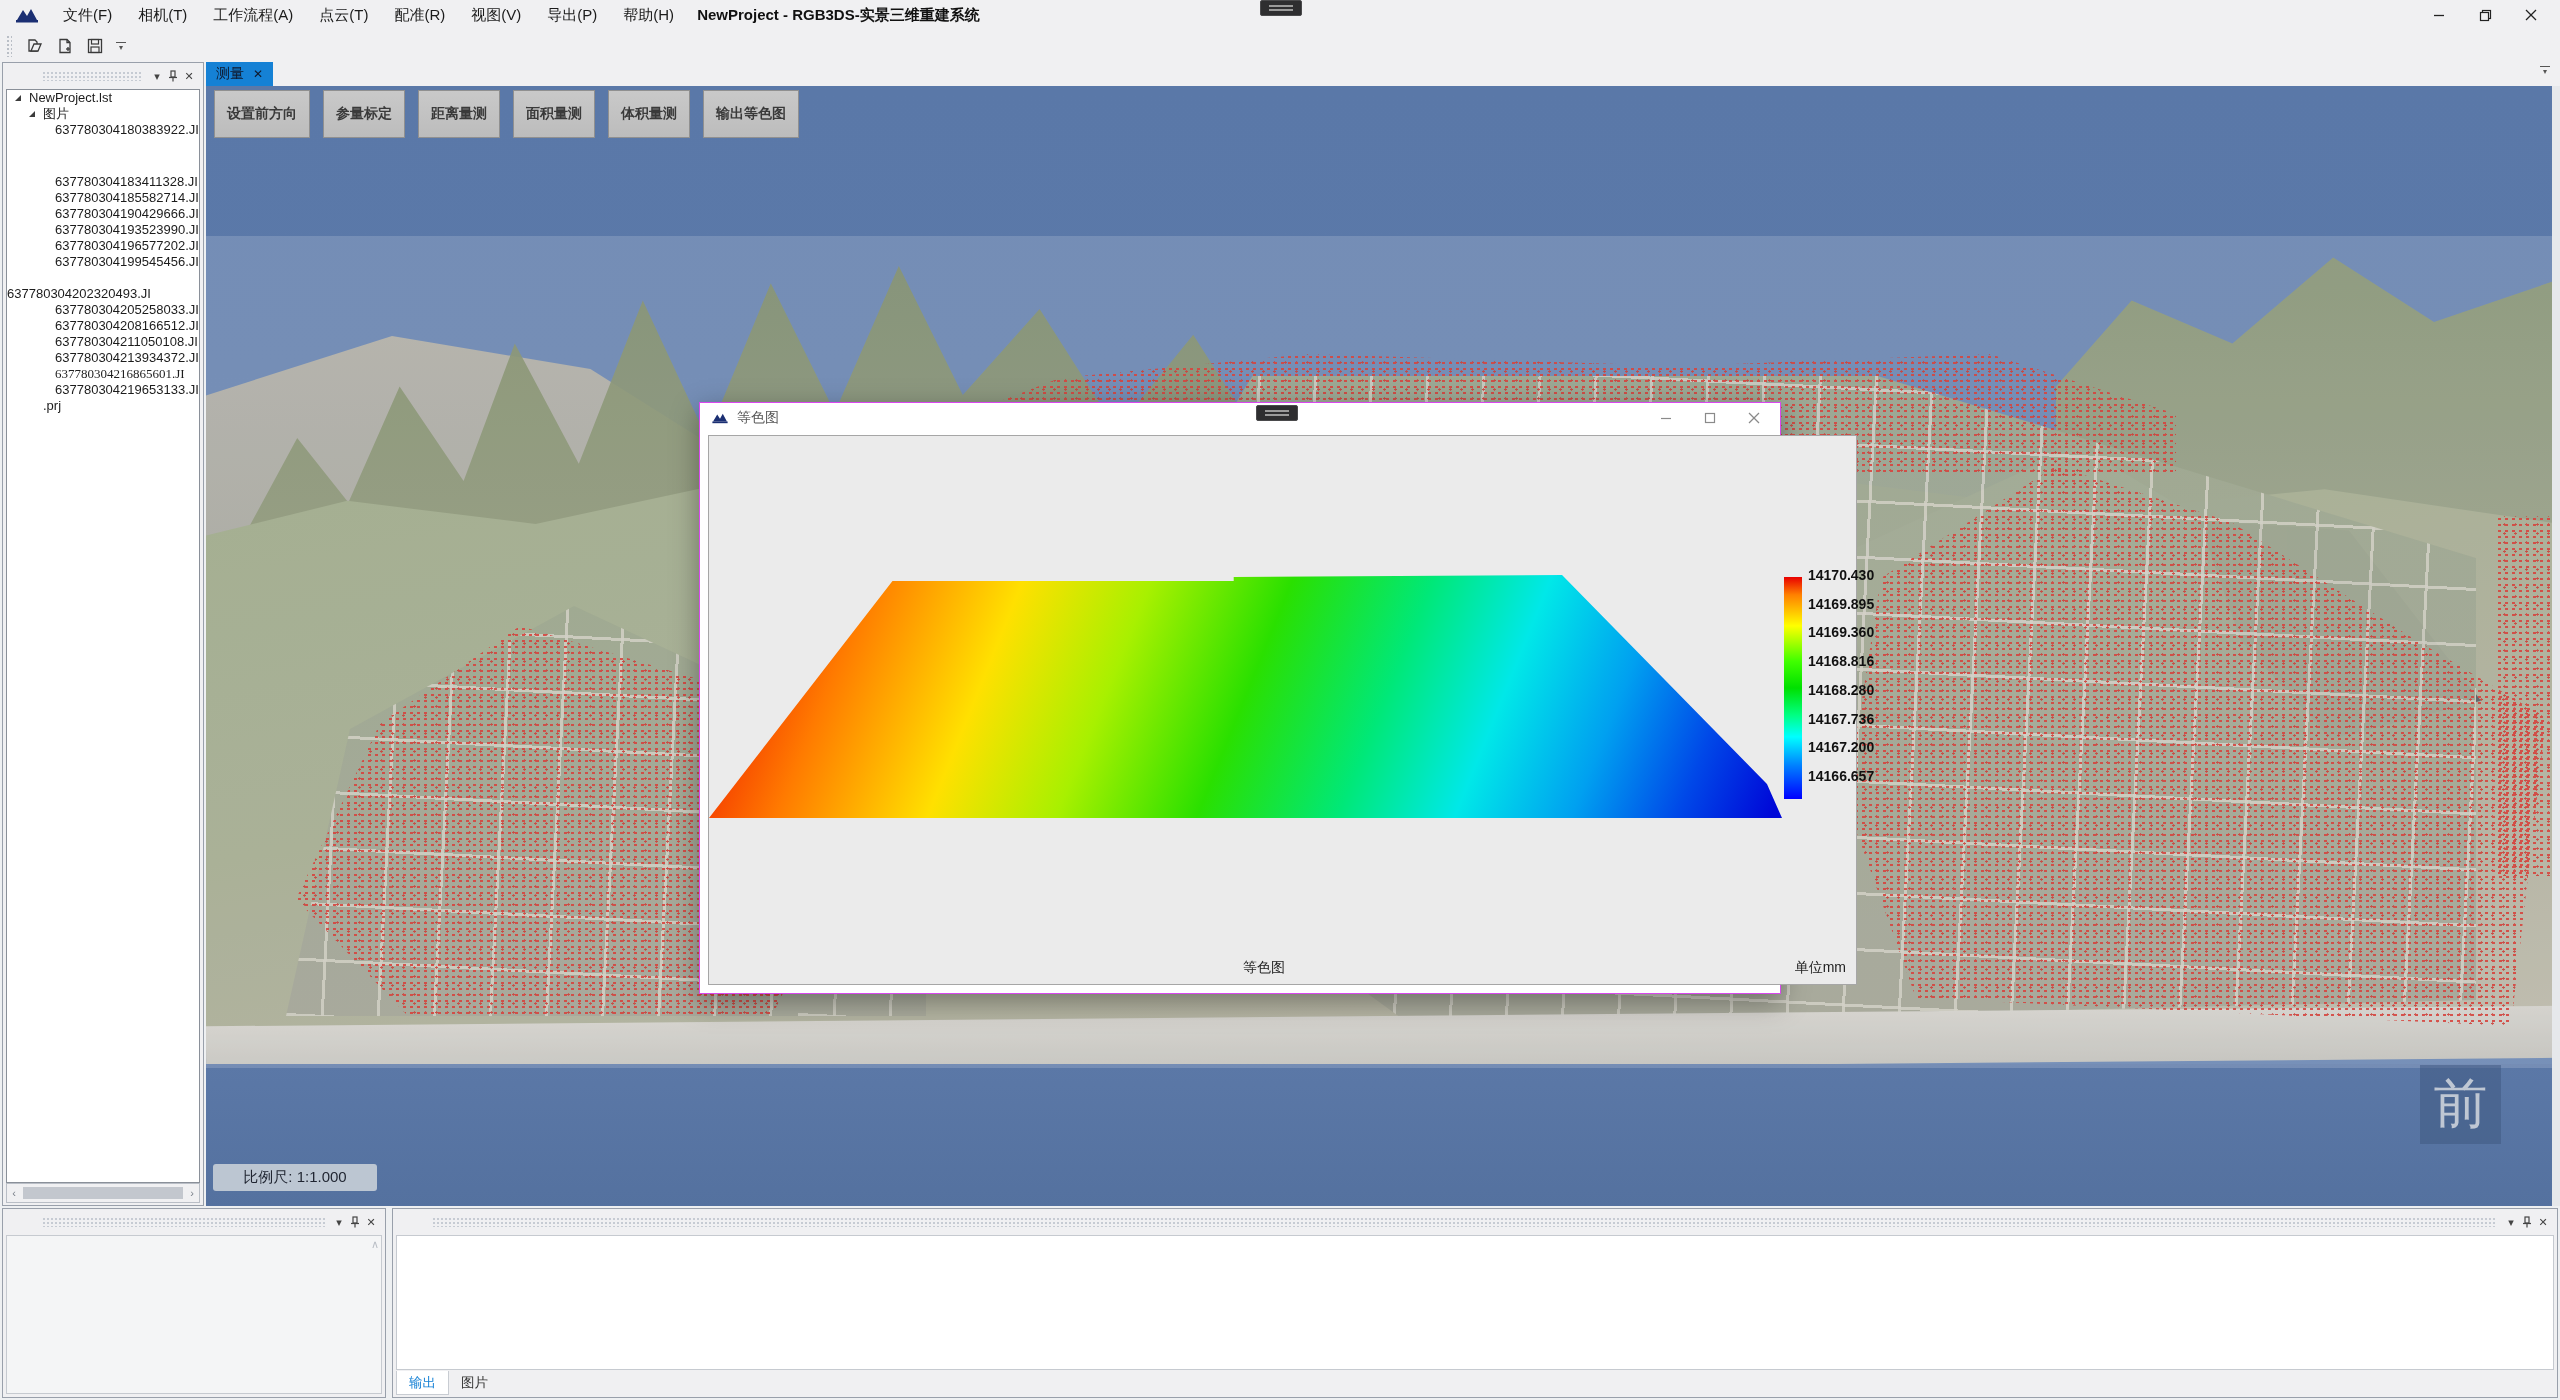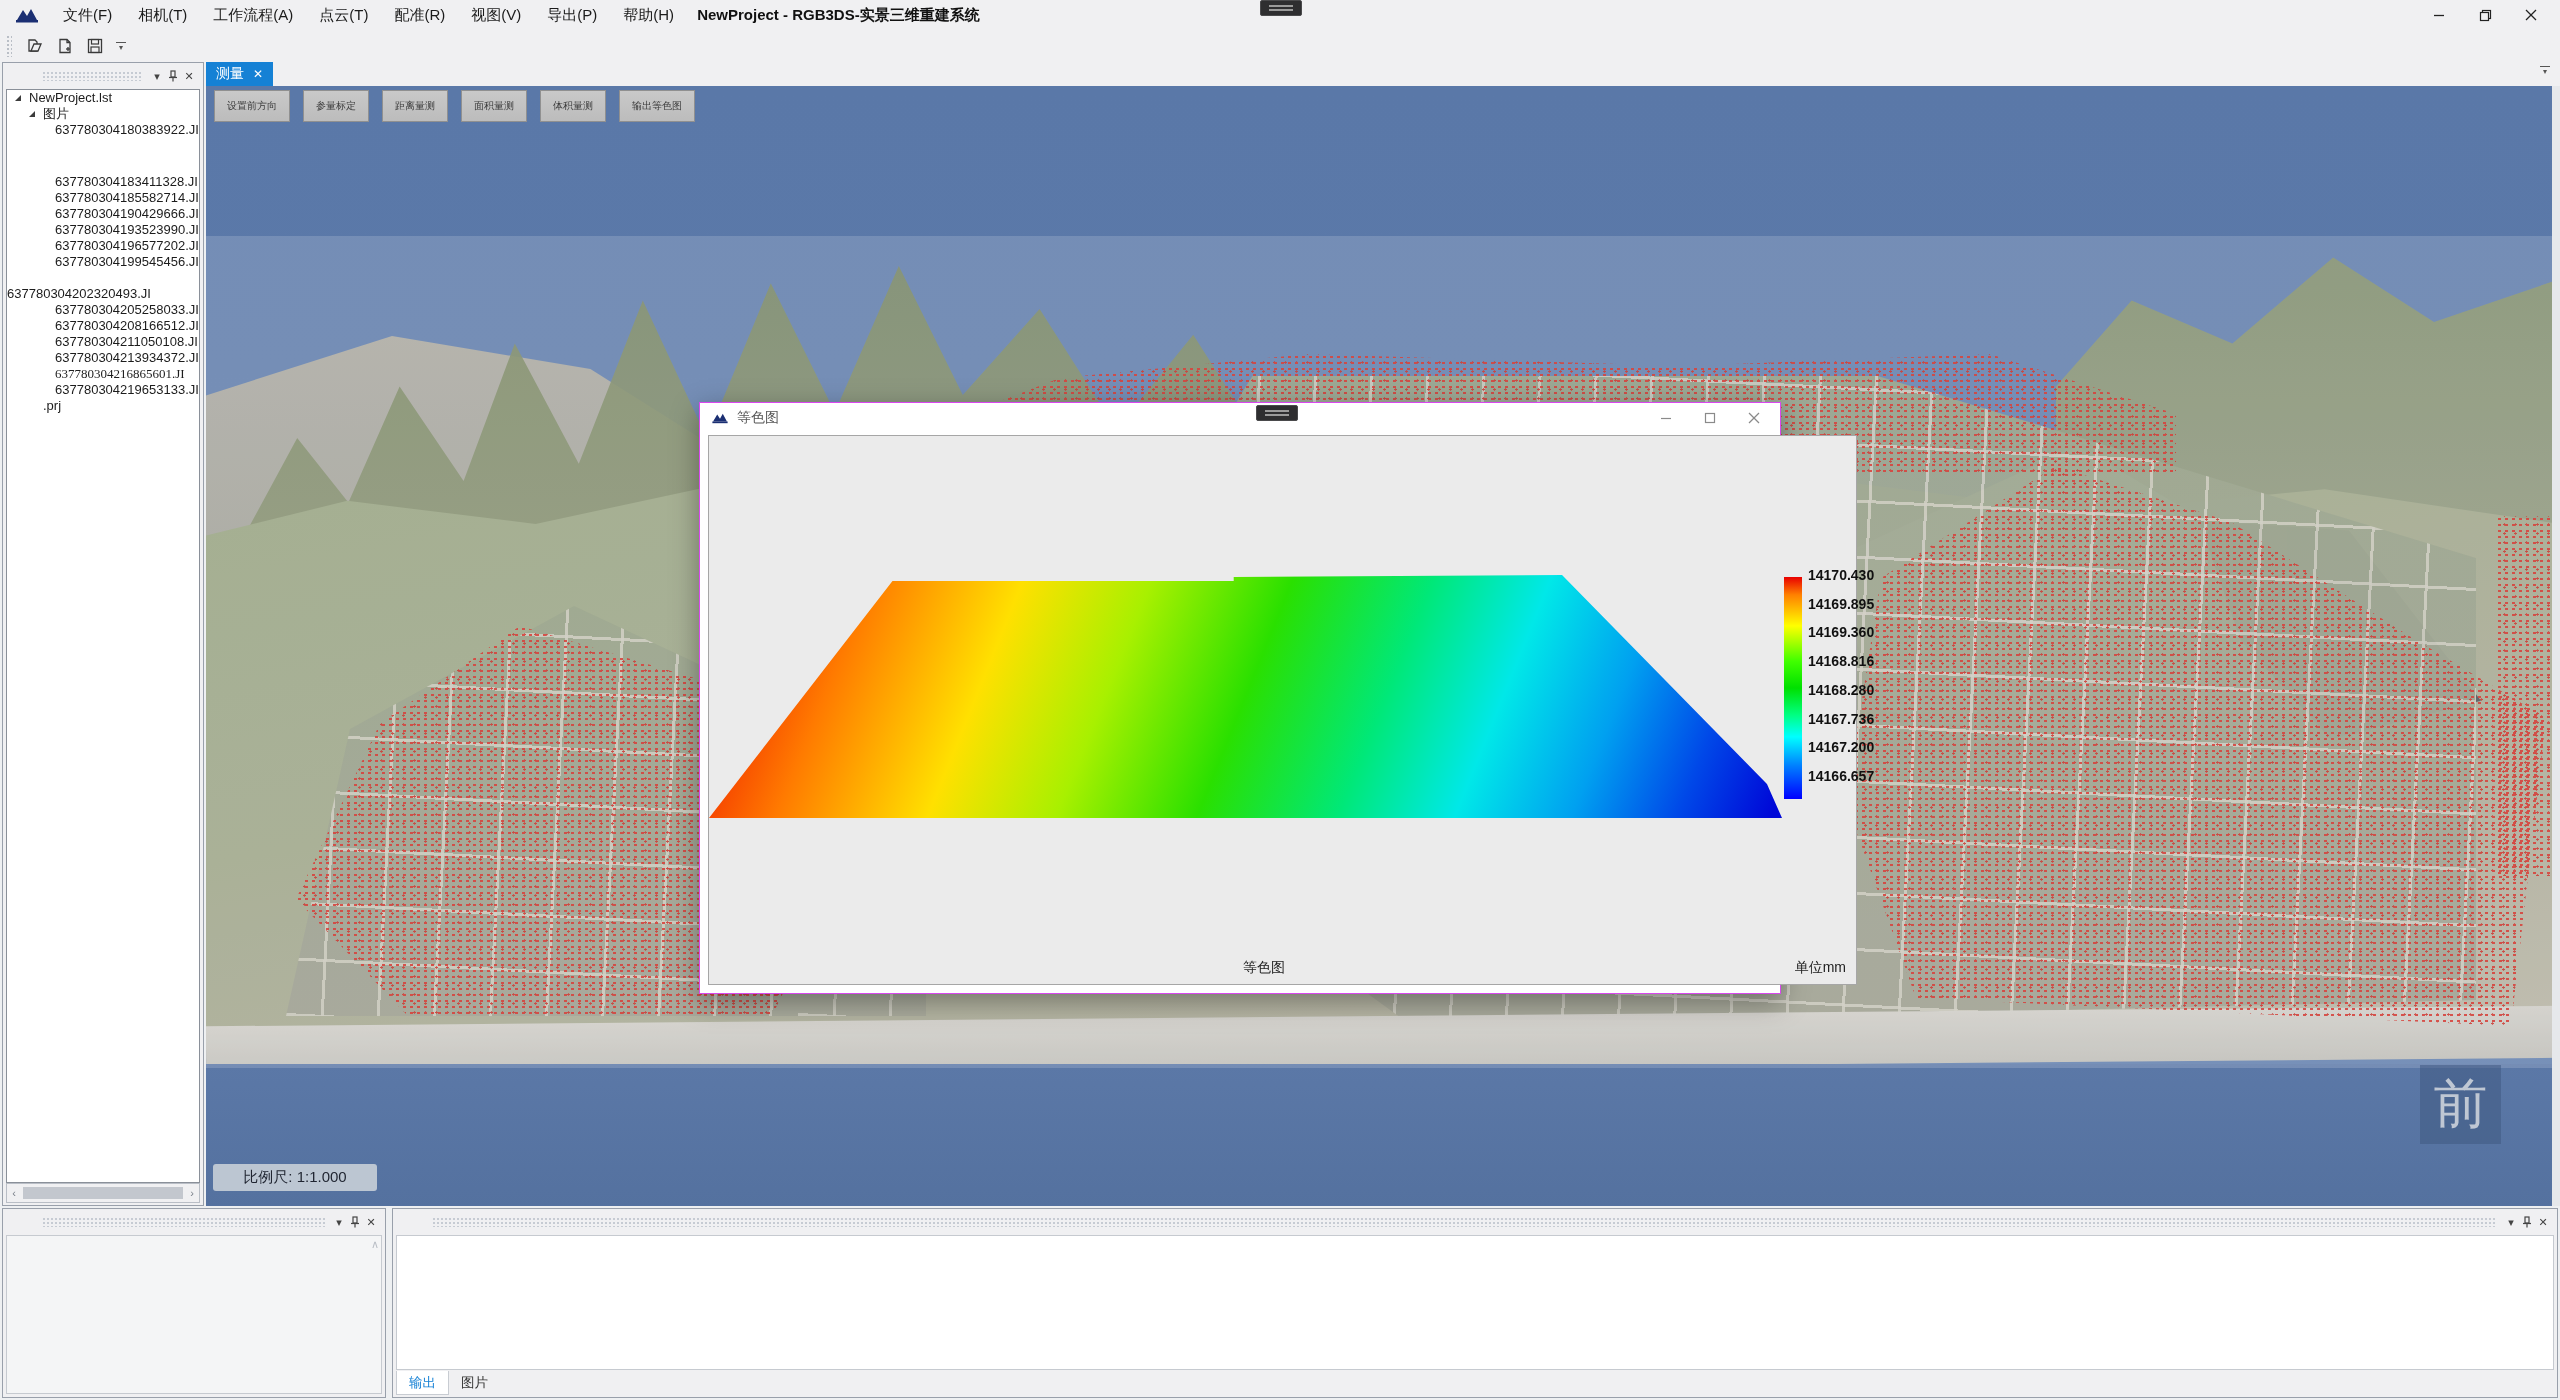--- a/index.html
+++ b/index.html
@@ -37,21 +37,21 @@
   .dock-grip{flex:1;height:10px;background-image:radial-gradient(#c6cbd3 1px,transparent 1.1px);background-size:4px 4px;margin-right:6px;}
   .hico{width:16px;height:16px;display:flex;align-items:center;justify-content:center;color:#444;font-size:11px;flex:none;}
   .tree{position:absolute;left:3px;right:3px;top:26px;bottom:22px;background:#fff;border:1px solid #8a9099;overflow:hidden;}
   .trow{height:16px;line-height:16px;font-size:13px;color:#1c1c1c;white-space:nowrap;position:relative;}
   .exp{position:absolute;top:5px;width:0;height:0;border-bottom:6px solid #3c3c3c;border-left:6px solid transparent;}
   .hsb{position:absolute;left:3px;right:3px;bottom:2px;height:18px;background:#f0f0f2;border:1px solid #b9bec6;display:flex;align-items:center;}
   .hsb .arr{width:14px;text-align:center;color:#7a808a;font-size:11px;line-height:16px;}
   .hsb .thumb{height:12px;flex:1;background:#c3c7ce;margin:0 2px;}
   
   .tabstrip{position:absolute;left:206px;top:62px;width:2354px;height:24px;background:#f0f0f2;display:flex;z-index:30;}
-  .dtab{height:24px;padding:0 10px;background:#1581d5;color:#ffffff;font-size:14px;display:flex;align-items:center;gap:9px;}
+  .dtab{height:24px;padding:0 10px;background:#1581d5;color:#0f172a;font-size:14px;display:flex;align-items:center;gap:9px;}
   .dtab .x{font-size:12px;}
   
   .viewport{position:absolute;left:206px;top:86px;width:2354px;height:1120px;overflow:hidden;background:linear-gradient(#5a78a8,#5e7cac);}
   .vp-layer{position:absolute;}
   .far-left-hill{left:0;top:250px;width:620px;height:330px;background:linear-gradient(#b2ac9c,#a3a090);opacity:.88;
     clip-path:polygon(0 18%,30% 0,62% 10%,100% 55%,100% 100%,0 100%);}
   .treeline{left:40px;top:180px;width:1280px;height:430px;background:linear-gradient(#73815b,#86906f);opacity:.92;
     clip-path:polygon(0% 62%,4% 40%,8% 55%,12% 28%,17% 50%,21% 18%,26% 46%,31% 8%,36% 40%,41% 4%,46% 34%,51% 0%,56% 30%,62% 10%,68% 38%,74% 16%,80% 44%,87% 26%,94% 48%,100% 36%,100% 100%,0% 100%);}
   .right-far-hill{left:1850px;top:150px;width:504px;height:430px;background:linear-gradient(#7c8a64,#949a7f);opacity:.95;
     clip-path:polygon(0 35%,15% 15%,35% 25%,55% 5%,75% 20%,100% 10%,100% 100%,0 100%);}
@@ -79,21 +79,21 @@
   .sp1{left:90px;top:540px;width:560px;height:390px;
     clip-path:polygon(0 70%,15% 25%,40% 0,75% 15%,100% 55%,85% 100%,20% 100%);}
   .sp2{left:730px;top:268px;width:1240px;height:120px;
     clip-path:polygon(0 60%,10% 20%,30% 0,60% 10%,85% 0,100% 50%,100% 100%,0 100%);}
   .sp3{left:1640px;top:380px;width:700px;height:560px;
     clip-path:polygon(5% 20%,30% 0,55% 10%,80% 30%,100% 45%,95% 100%,10% 95%,0 60%);}
   .sp4{left:2290px;top:430px;width:64px;height:360px;}
   .haze{left:0;top:150px;width:2354px;height:832px;background:rgba(255,255,255,.16);}
   
   .mbar{position:absolute;left:8px;top:4px;display:flex;gap:13px;z-index:10;}
-  .mbtn{height:30px;padding:0 12px;background:linear-gradient(#c9c9c9,#bcbcbc);border:1px solid #909090;color:#3a3a3a;font-size:10px;display:flex;align-items:center;}
+  .mbtn{height:30px;padding:8px 12px;background:linear-gradient(#c9c9c9,#bcbcbc);border:1px solid #909090;color:#3a3a3a;font-size:14px;display:flex;align-items:center;font-weight:bold;}
   .scale-chip{position:absolute;left:7px;top:1078px;width:164px;height:27px;background:rgba(203,209,216,.88);border-radius:3px;color:#1f2430;font-size:15px;display:flex;align-items:center;justify-content:center;z-index:10;}
   .orient{position:absolute;left:2214px;top:979px;width:81px;height:79px;background:rgba(64,90,130,.55);color:#bfc7d3;font-size:54px;display:flex;align-items:center;justify-content:center;z-index:10;}
   .vp-scroll{position:absolute;right:0;top:0;width:8px;height:1120px;background:#e6e8eb;z-index:11;}
   
   .dialog{position:absolute;left:699px;top:402px;width:1082px;height:592px;background:#fff;border:1px solid #d946ef;box-shadow:0 8px 26px rgba(0,0,0,.35);z-index:100;box-sizing:border-box;}
   .dlg-titlebar{position:absolute;left:0;top:0;right:0;height:30px;display:flex;align-items:center;background:#fff;}
   .dlg-titlebar .t{font-size:14px;color:#555;}
   .dlg-ico{width:18px;height:14px;margin:0 8px 0 11px;}
   .dlg-btns{position:absolute;right:4px;top:0;height:30px;display:flex;}
   .dbtn{width:44px;height:30px;display:flex;align-items:center;justify-content:center;color:#7a7a7a;font-size:14px;}

